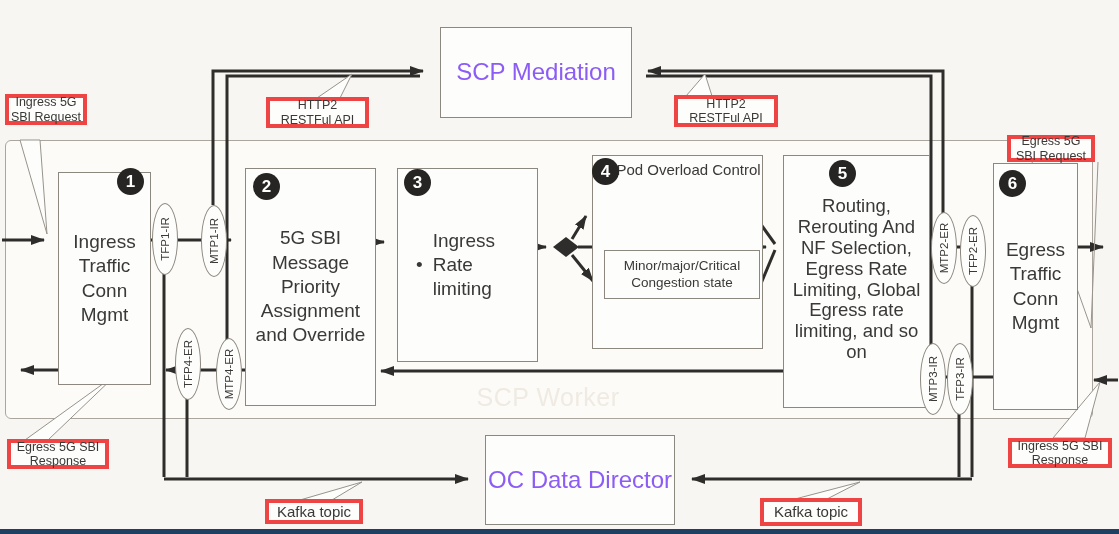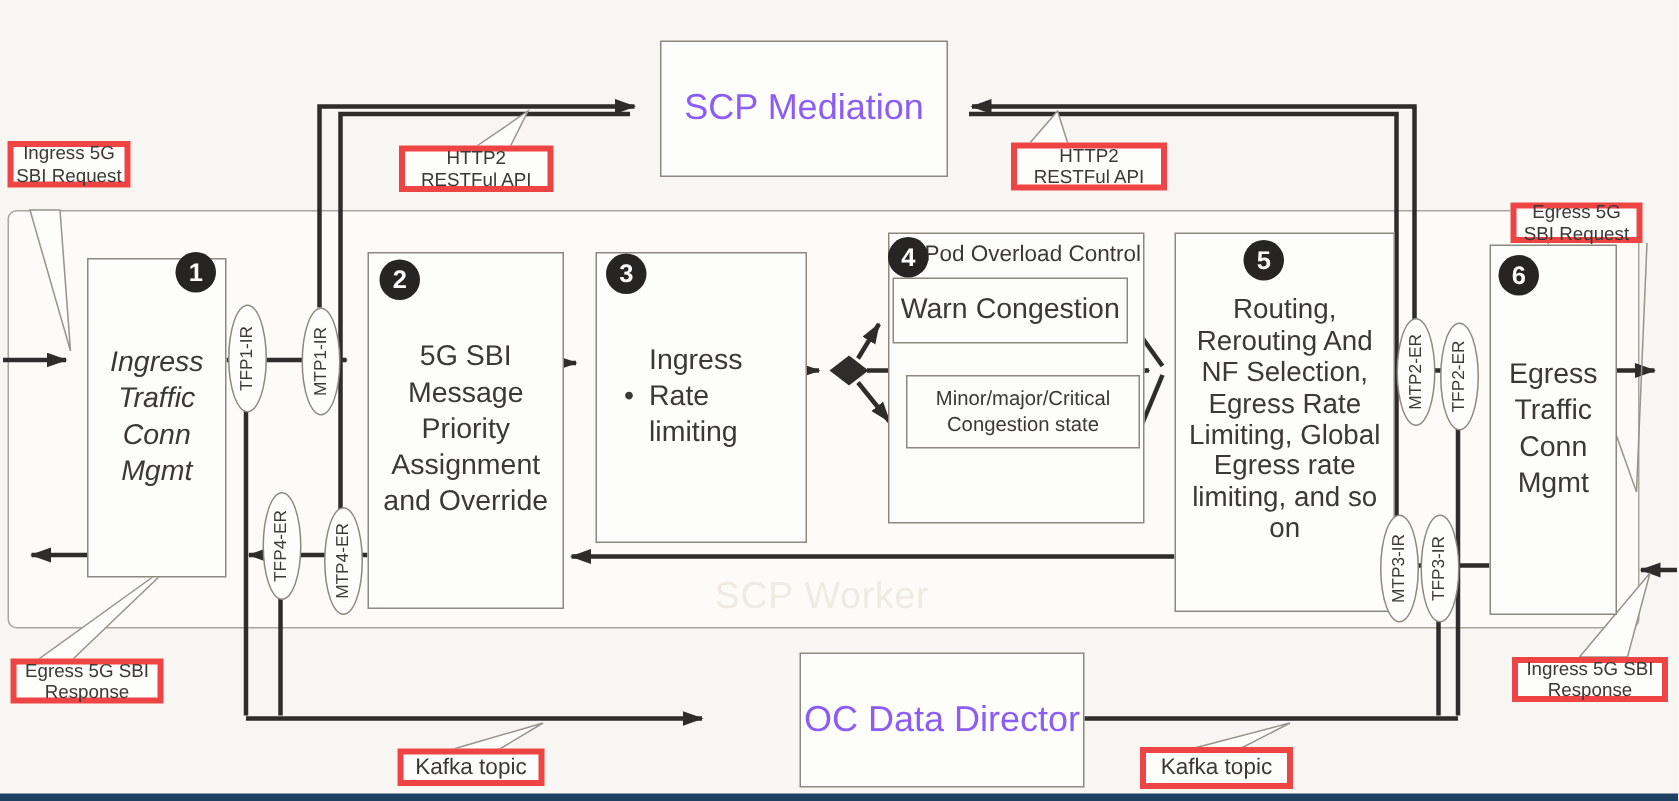--- a/index.html
+++ b/index.html
@@ -80,25 +80,25 @@
     </g>
     <g stroke="#98948c" stroke-width="1" fill="none">
       <path d="M1032,162 L1091,328 L1098,162"></path>
     </g>
   </svg>
 
   <div class="box bigbox" style="left:440px;top:27px;width:192px;height:91px;">
     <span>SCP Mediation</span>
   </div>
 
-  <div class="box bigbox" style="left:485px;top:435px;width:190px;height:90px;margin-left:48px;">
+  <div class="box bigbox" style="left:485px;top:435px;width:190px;height:90px;">
     <span>OC Data Director</span>
   </div>
 
-  <div class="box blocktxt" style="left:58px;top:172px;width:93px;height:213px;padding:4px;font-style:italic;">
+  <div class="box blocktxt" style="left:58px;top:172px;width:93px;height:213px;padding:4px;">
     <span>Ingress Traffic Conn Mgmt</span>
   </div>
   <div class="badge" style="left:117px;top:168px;">
       <span>1</span>
     </div>
 
   <div class="box blocktxt" style="left:245px;top:168px;width:131px;height:238px;padding:6px;">
     <span>5G SBI Message Priority Assignment and Override</span>
   </div>
   <div class="badge" style="left:253px;top:173px;">
@@ -112,23 +112,20 @@
   <div class="badge" style="left:404px;top:169px;">
       <span>3</span>
     </div>
 
   <div class="box" style="left:592px;top:155px;width:171px;height:194px;align-items:flex-start;padding-top:4px;font-size:15px;">
     <span style="margin-left:22px;">Pod Overload Control</span>
   </div>
   <div class="badge" style="left:592px;top:158px;">
       <span>4</span>
     </div>
-  <div class="inner" style="left:595px;top:185px;width:157px;height:44px;font-size:19px;">
-    <span>Warn Congestion</span>
-  </div>
   <div class="inner" style="left:604px;top:250px;width:156px;height:49px;font-size:13.5px;line-height:1.2;">
     <span style="width:130px;">Minor/major/Critical Congestion state</span>
   </div>
 
   <div class="box blocktxt" style="left:783px;top:155px;width:147px;height:253px;align-items:center;padding:4px 2px 8px 2px;line-height:1.13;font-size:18.5px;">
     <span>Routing, Rerouting And NF Selection, Egress Rate Limiting, Global Egress rate limiting, and so on</span>
   </div>
   <div class="badge" style="left:829px;top:160px;">
       <span>5</span>
     </div>

